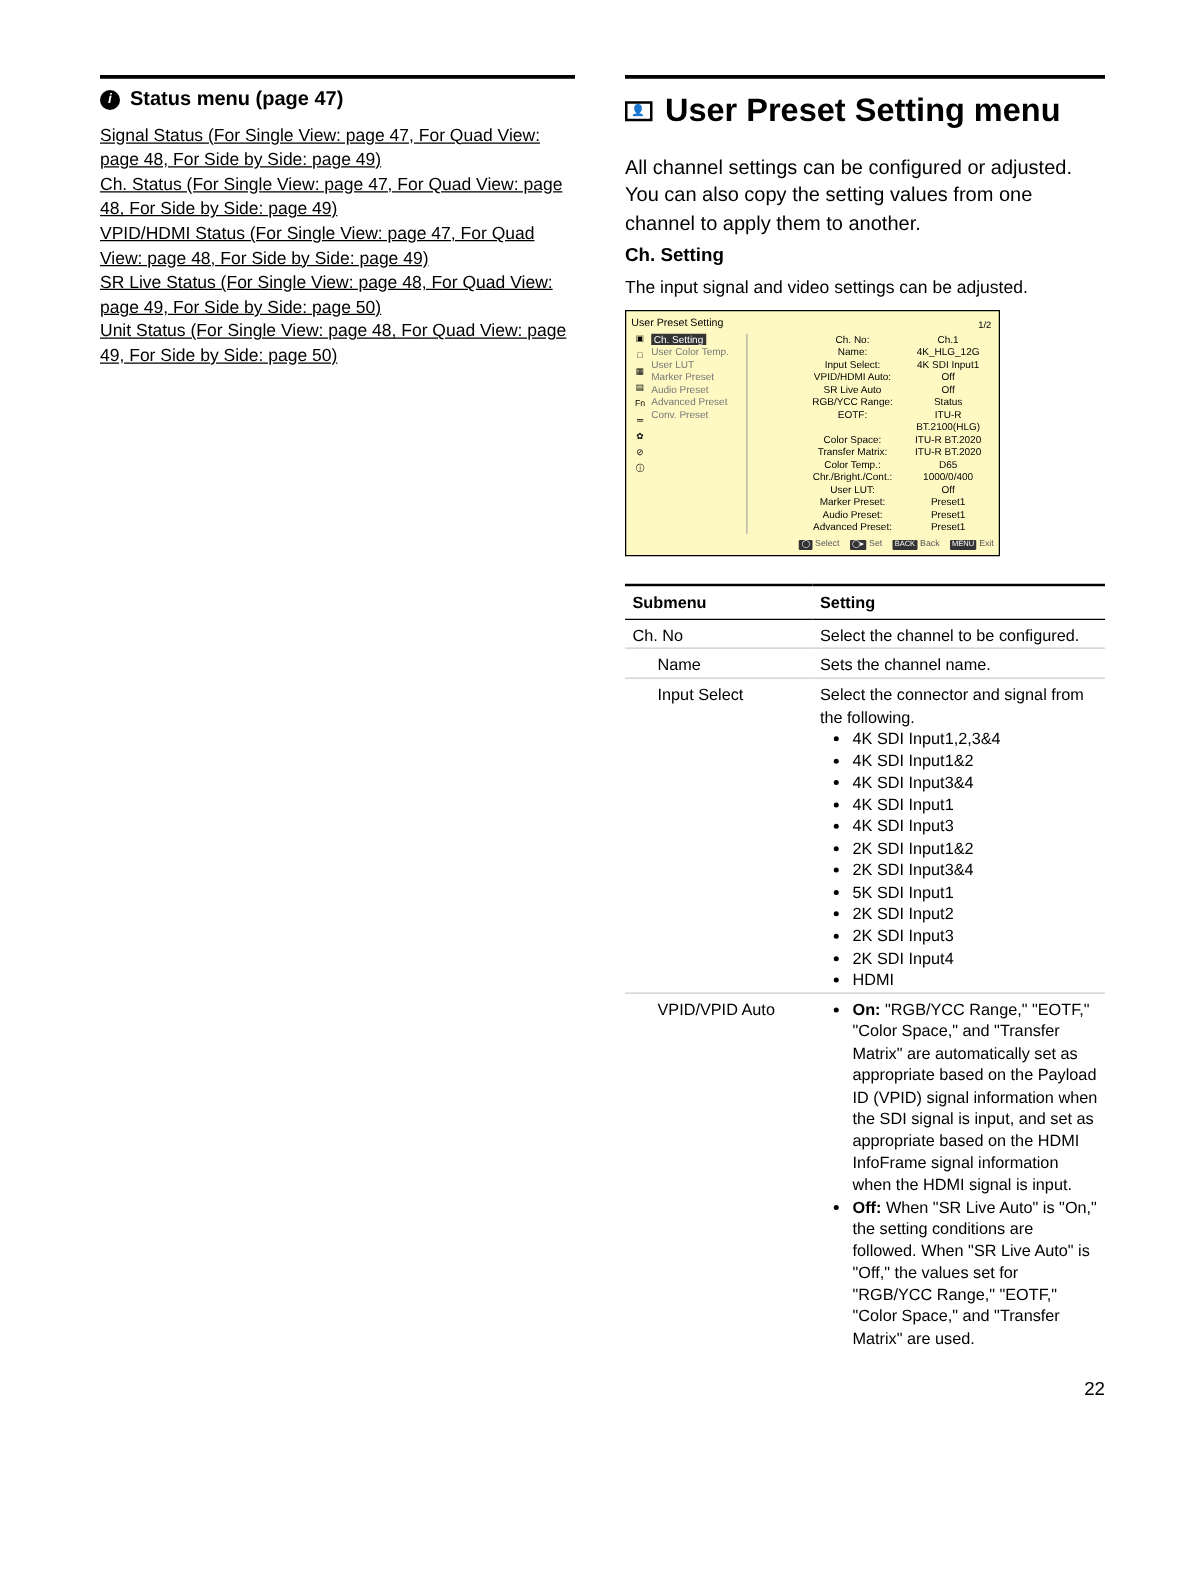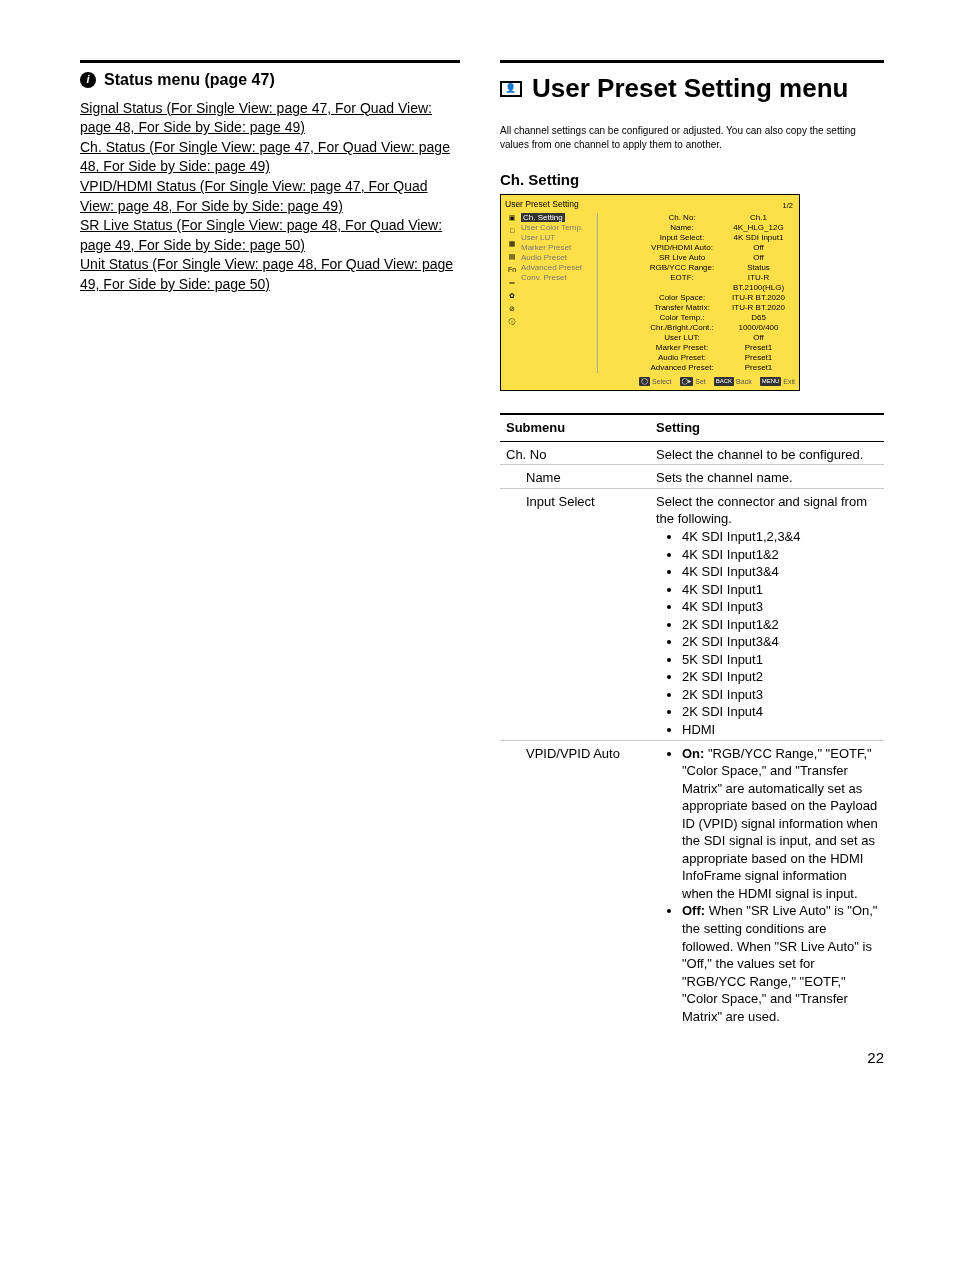--- a/index.html
+++ b/index.html
@@ -48,33 +48,33 @@
     gap: 10px;
   }
   .main-heading h1 { font-size: 26px; font-weight: bold; }
   .preset-icon {
     display: inline-flex;
     width: 22px; height: 16px;
     border: 2px solid #000;
     align-items: center; justify-content: center;
     font-size: 9px;
   }
-  .intro { margin-bottom: 18px; font-size: 10px; line-height: 1.4; }
+  .intro { margin-bottom: 4px; font-size: 16px; line-height: 1.4; }
 
   h2.sub { font-size: 15px; font-weight: bold; margin-bottom: 4px; }
   .sub-desc { font-size: 14px; margin-bottom: 10px; }
 
   
   .osd {
     border: 1px solid #000;
     width: 300px;
     font-size: 8px;
     padding: 4px;
     margin-bottom: 22px;
-    background: #fde047;
+    background: #fef9c3;
     font-family: Arial, sans-serif;
   }
   .osd-title { font-size: 8.5px; margin-bottom: 2px; }
   .osd-row { display: flex; }
   .osd-side {
     width: 14px;
     display: flex; flex-direction: column;
     gap: 3px;
     align-items: center;
   }
@@ -133,20 +133,21 @@
   </div>
 
   <div class="col col-right">
     <div class="main-heading">
       <span class="preset-icon">👤</span>
       <h1>User Preset Setting menu</h1>
     </div>
     <div class="intro">All channel settings can be configured or adjusted. You can also copy the setting values from one channel to apply them to another.</div>
 
     <h2 class="sub">Ch. Setting</h2>
+    <div class="sub-desc">The input signal and video settings can be adjusted.</div>
 
     <div class="osd">
       <div class="osd-title">User Preset Setting</div>
       <div class="osd-row">
         <div class="osd-side" id="osd-side">
             <span>▣</span>
             <span>□</span>
             <span>▦</span>
             <span>▤</span>
             <span>Fn</span>

